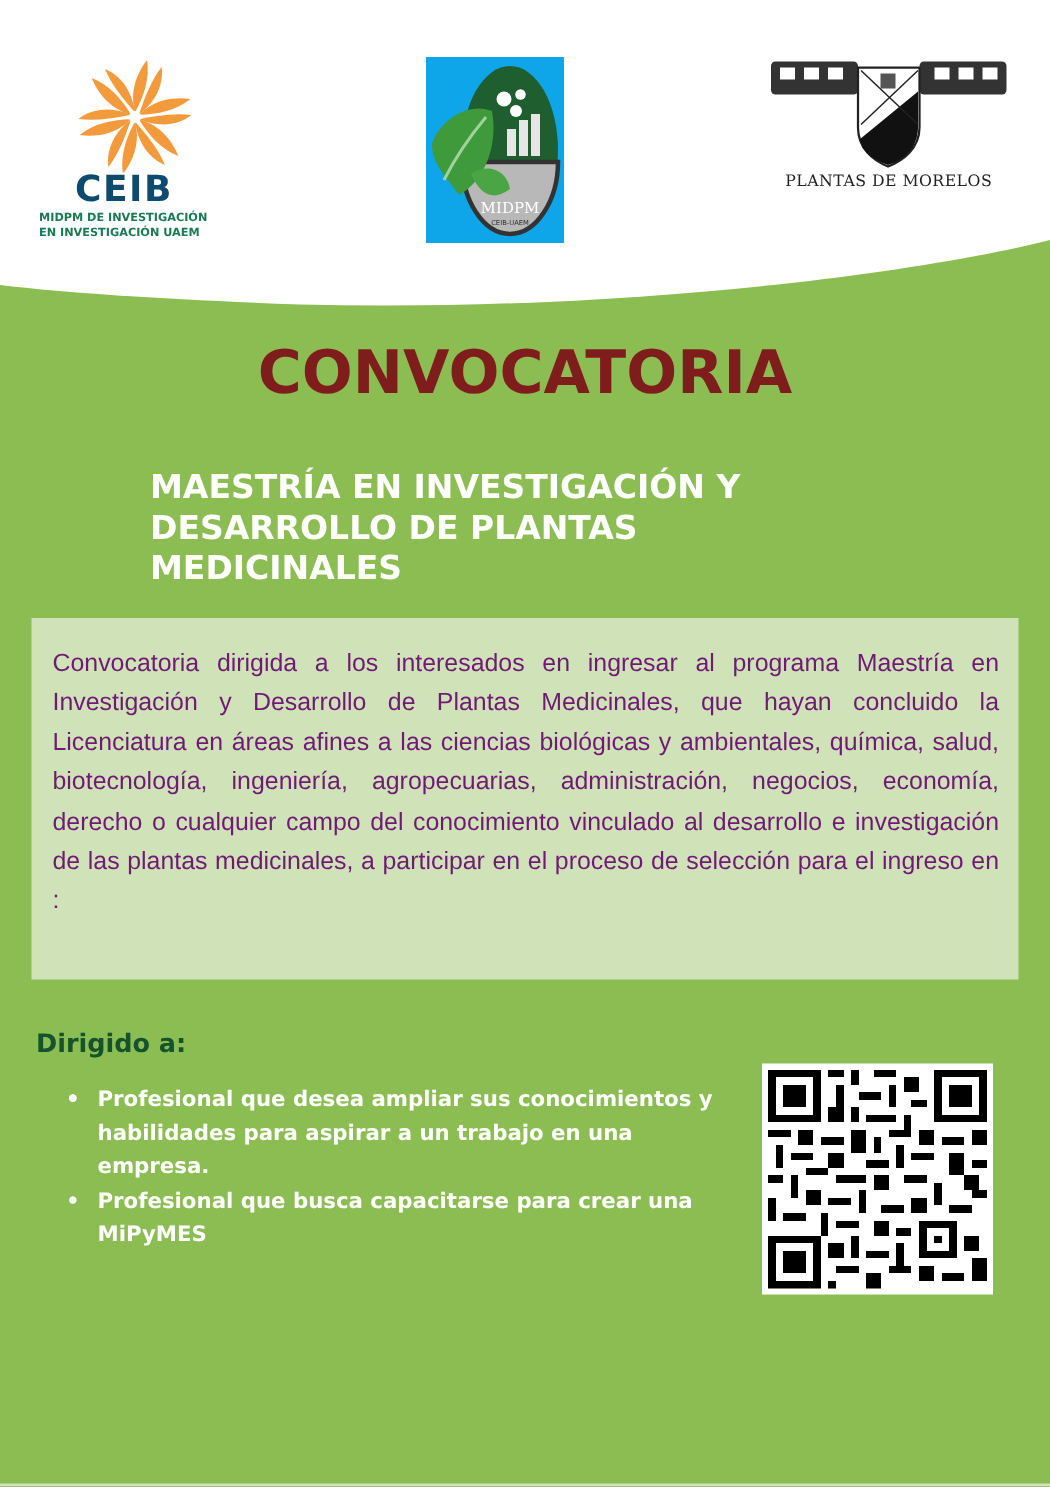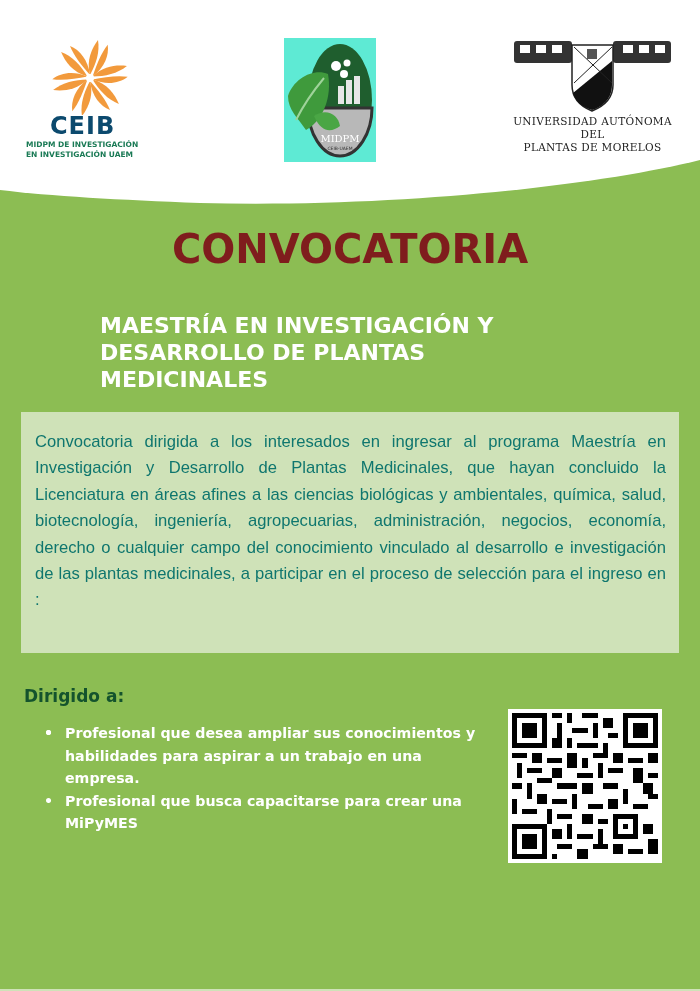--- a/index.html
+++ b/index.html
@@ -1,29 +1,29 @@
 <!DOCTYPE html>
 <html><head>
   <meta charset="utf-8">
   <style>
     * { margin:0; padding:0; box-sizing:border-box; }
     html, body { width:700px; height:991px; overflow:hidden; }
     body { position:relative; background:#8cbd53; font-family:"DejaVu Sans", sans-serif; }
     .header-bg { position:absolute; left:0; top:0; width:700px; height:210px; }
     .logo { position:absolute; }
     .ceib-logo { left:20px; top:30px; width:140px; height:130px; }
-    .midpm-logo { left:284px; top:38px; width:92px; height:124px; background:#5eead4; }
+    .midpm-logo { left:284px; top:38px; width:92px; height:124px; background:#0ea5e9; }
     .uaem-logo { left:500px; top:35px; width:185px; height:100px; }
     .ceib-text-big { position:absolute; left:30px; top:82px; font-family:"DejaVu Sans", sans-serif; font-weight:bold; font-size:24px; color:#0c4a6e; letter-spacing:1px; }
     .ceib-text-small { position:absolute; left:6px; top:110px; font-family:"DejaVu Sans", sans-serif; font-size:7.5px; color:#1a7a55; line-height:10px; white-space:nowrap; font-weight:bold; }
     .uaem-name { position:absolute; left:0; top:80px; width:185px; text-align:center; font-family:"DejaVu Serif", serif; font-size:10.5px; color:#222; line-height:13px; letter-spacing:0.3px; }
     .title { position:absolute; left:0; top:226px; width:700px; text-align:center; font-family:"DejaVu Sans", sans-serif; font-weight:bold; font-size:40px; color:#7f1d1d; letter-spacing:0px; }
     .subtitle { position:absolute; left:100px; top:312px; width:500px; text-align:left; font-family:"DejaVu Sans", sans-serif; font-size:22px; color:#ffffff; line-height:27px; }
     .info-box { position:absolute; left:21px; top:412px; width:658px; height:241px; background:#cfe2b8; }
-    .info-text { position:absolute; left:14px; top:17px; width:631px; font-family:"Liberation Sans", sans-serif; font-size:16.6px; line-height:26.4px; color:#0f766e; text-align:justify; }
+    .info-text { position:absolute; left:14px; top:17px; width:631px; font-family:"Liberation Sans", sans-serif; font-size:16.6px; line-height:26.4px; color:#701a75; text-align:justify; }
     .info-date { position:absolute; right:36px; top:192px; font-family:"DejaVu Sans", sans-serif; font-weight:bold; font-size:19px; color:#111; white-space:pre; }
     .dirigido-title { position:absolute; left:24px; top:686px; font-family:"DejaVu Sans", sans-serif; font-weight:bold; font-size:17px; color:#14532d; }
     .dirigido-list { position:absolute; left:44px; top:722px; width:450px; list-style:none; }
     .dirigido-list li { position:relative; padding-left:21px; font-family:"DejaVu Sans", sans-serif; font-weight:bold; font-size:14.2px; line-height:22.5px; color:#fff; }
     .dirigido-list li .bullet { position:absolute; left:0; top:0; }
     .qr { position:absolute; left:508px; top:709px; width:154px; height:154px; background:#fff; padding:4px; }
     .qr svg { width:146px; height:146px; display:block; }
     .bottom-line { position:absolute; left:0; top:989px; width:700px; height:2px; background:#cfe2b8; }
   </style>
 </head>
@@ -100,21 +100,20 @@
       <rect x="139" y="10" width="10" height="8" fill="#fff"></rect>
       <rect x="155" y="10" width="10" height="8" fill="#fff"></rect>
     </g>
     <path d="M72,10 L113,10 L113,50 C113,64 102,72 92,76 C82,72 72,64 72,50 Z" fill="#fff" stroke="#222" stroke-width="1.5"></path>
     <path d="M73,58 L112,26 L112,50 C112,64 102,72 92,75 C82,72 75,66 73,58 Z" fill="#111"></path>
     <path d="M87,14 L97,14 L97,24 L87,24 Z" fill="#555"></path>
     <line x1="74" y1="12" x2="112" y2="48" stroke="#222" stroke-width="1"></line>
     <line x1="112" y1="12" x2="74" y2="48" stroke="#222" stroke-width="1"></line>
   </svg>
   <div class="uaem-name">
-    <div>UNIVERSIDAD AUTÓNOMA DEL</div>
     <div>PLANTAS DE MORELOS</div>
   </div>
 </div>
 
 <h1 class="title">CONVOCATORIA</h1>
 
 <h2 class="subtitle">MAESTRÍA EN INVESTIGACIÓN Y DESARROLLO DE PLANTAS MEDICINALES</h2>
 
 <div class="info-box">
   <p class="info-text">Convocatoria dirigida a los interesados en ingresar al programa Maestría en Investigación y Desarrollo de Plantas Medicinales, que hayan concluido la Licenciatura en áreas afines a las ciencias biológicas y ambientales, química, salud, biotecnología, ingeniería, agropecuarias, administración, negocios, economía, derecho o cualquier campo del conocimiento vinculado al desarrollo e investigación de las plantas medicinales, a participar en el proceso de selección para el ingreso en :</p>

